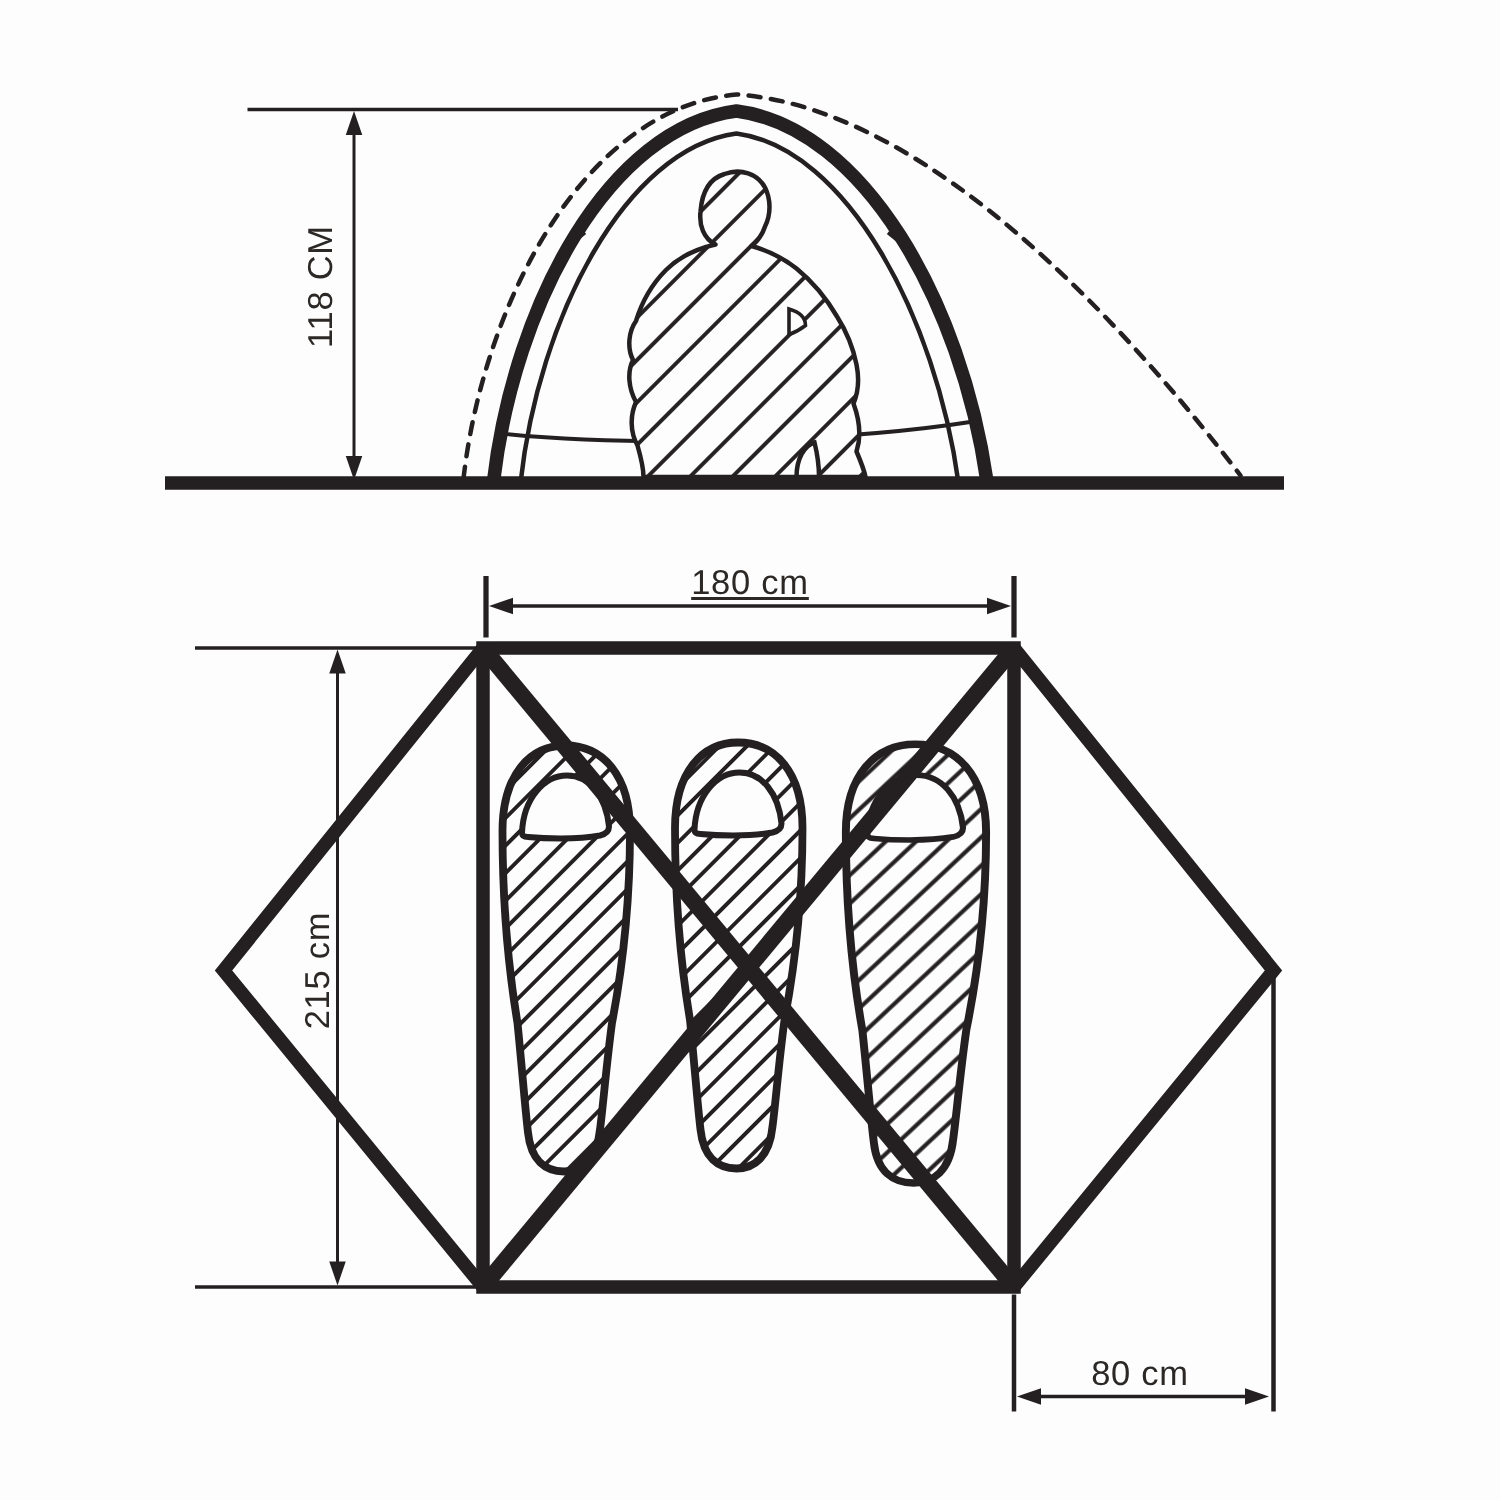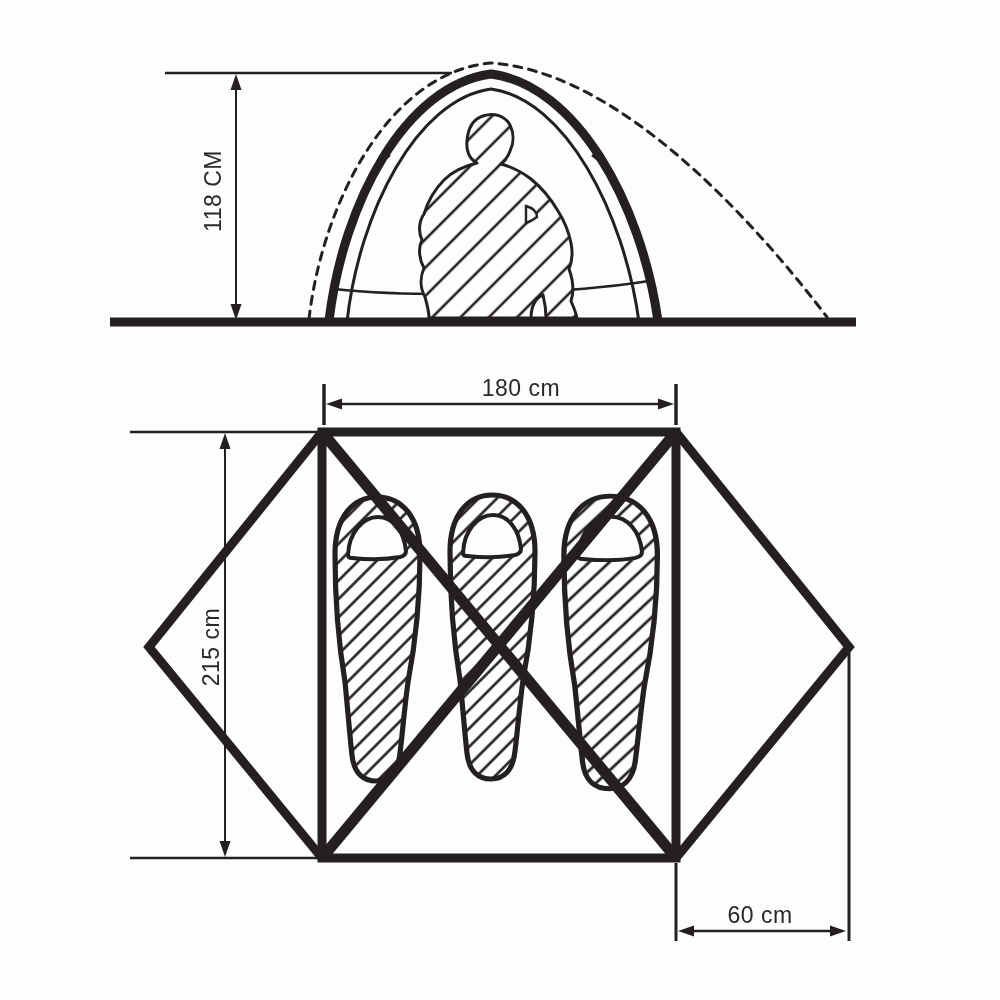--- a/index.html
+++ b/index.html
@@ -121,18 +121,18 @@
         <path d="M676,863 L676,941" stroke-width="3"></path>
         <path d="M683,931 L840,931" stroke-width="2.4"></path>
         <polygon points="678,931 694,925.5 694,936.5" fill="#242021" stroke="none"></polygon>
         <polygon points="846,931 830,925.5 830,936.5" fill="#242021" stroke="none"></polygon>
       </g>
     </g>
   </svg>
 
   <div class="dim-label vertical" style="width:120px;left:153px;top:178px;">118 CM</div>
 
-  <div class="dim-label" style="width:140px;left:451px;top:375px;">180 cm</div>
+  <div class="dim-label" style="width:140px;left:430px;top:375px;text-decoration:underline;">180 cm</div>
 
   <div class="dim-label vertical" style="width:120px;left:151px;top:634px;">215 cm</div>
 
-  <div class="dim-label" style="width:140px;left:690px;top:902px;">60 cm</div>
+  <div class="dim-label" style="width:140px;left:690px;top:902px;">80 cm</div>
 </div>
 
 </body></html>

